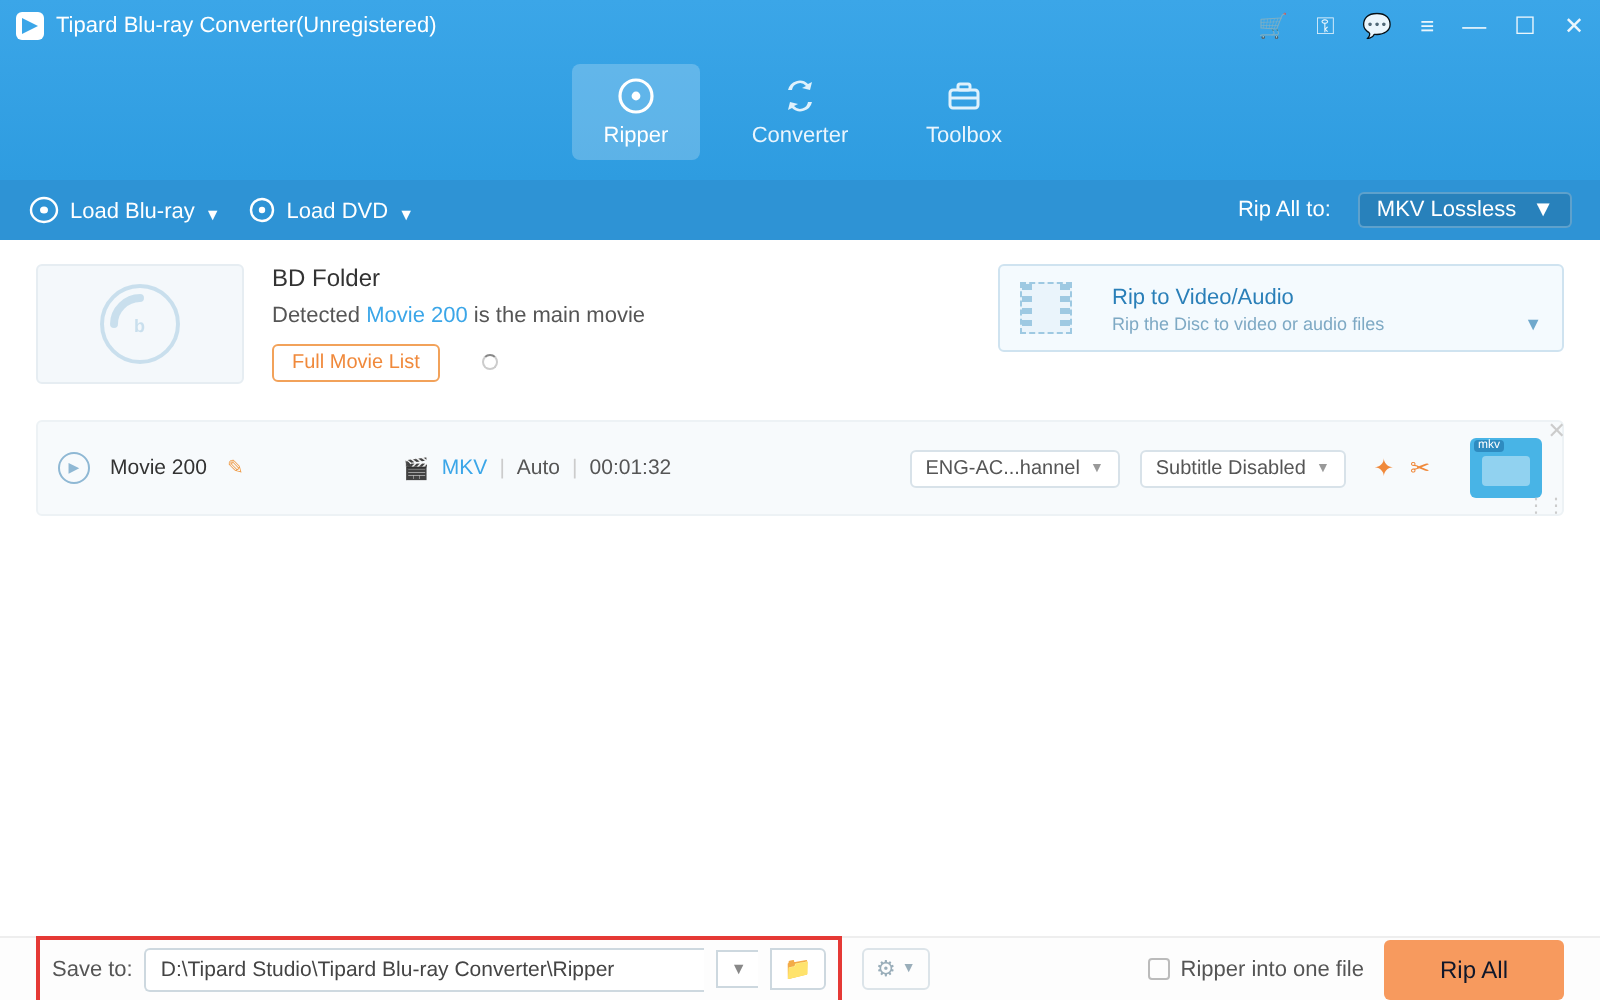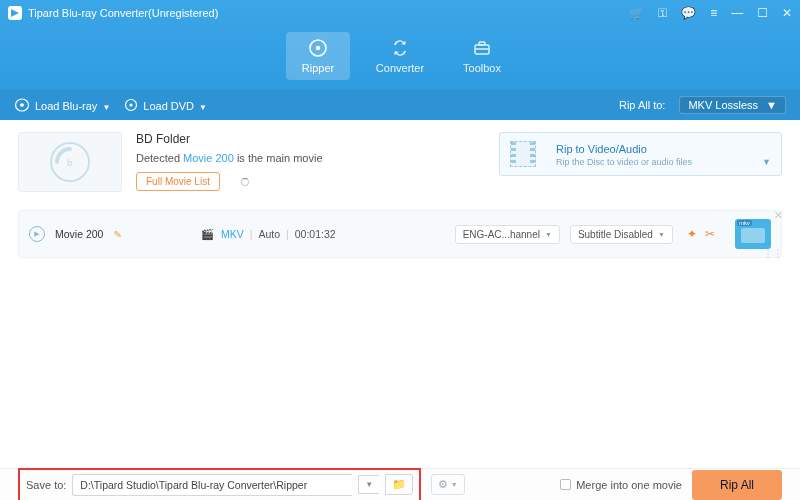--- a/index.html
+++ b/index.html
@@ -215,17 +215,17 @@
       <span class="path-dd">▼</span>
       <span class="path-open">📁</span>
     </div>
     <div class="gear">
       <span>⚙</span>
       <span style="font-size:7px">▼</span>
     </div>
     <div class="fspacer"></div>
     <label class="merge">
       <span class="cb"></span>
-      <span>Merge into one movie</span>
+      <span>Ripper into one file</span>
     </label>
     <button class="ripall">Rip All</button>
   </div>
 </div>
 
 </body></html>

